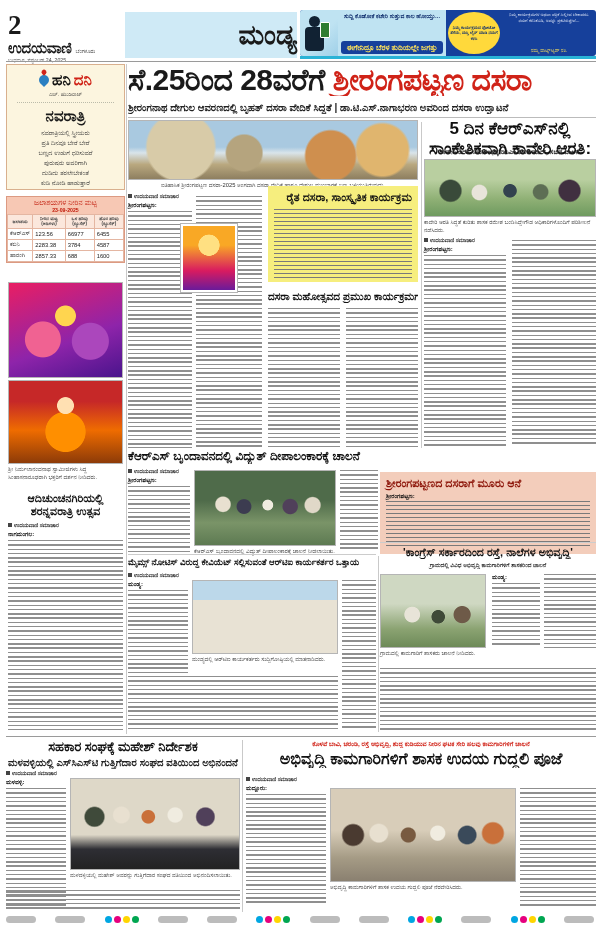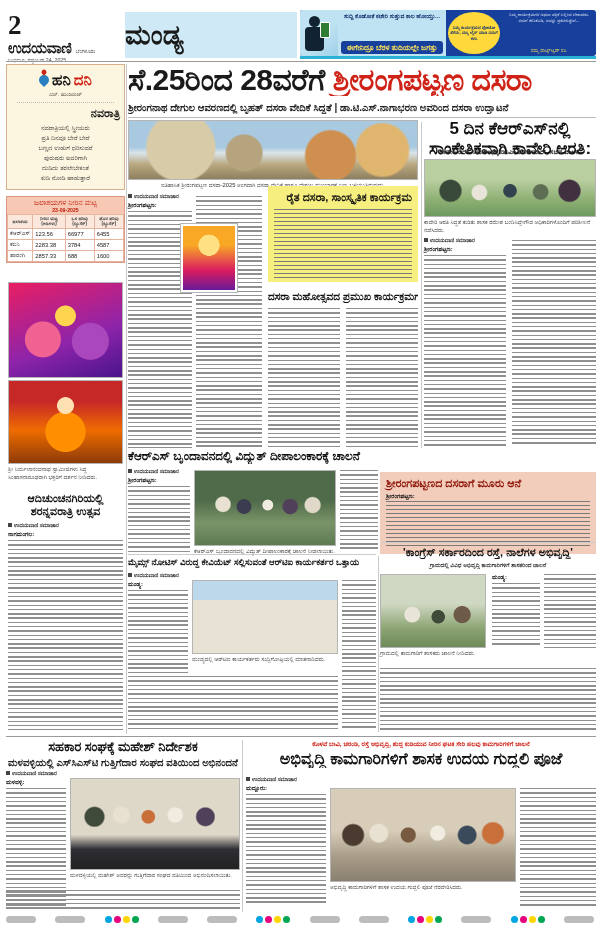--- a/index.html
+++ b/index.html
@@ -16,21 +16,21 @@
   .caption{font-size:5.8px;color:#333;line-height:1.35;}
   .byline{font-size:5.6px;font-weight:bold;color:#222;}
   .byline .sq{display:inline-block;width:4px;height:4px;background:#444;margin-right:2px;}
   .dateline{font-size:6px;font-weight:bold;color:#111;margin-bottom:1px;}
   .photo{border:0.5px solid #b5b5b5;box-sizing:border-box;}
   
   #pagenum{font-family:"Liberation Serif","DejaVu Serif",serif;font-size:27px;font-weight:bold;line-height:1;}
   #masthead{font-size:15px;font-weight:bold;letter-spacing:-0.3px;}
   #edition{font-size:5.5px;font-weight:normal;color:#333;}
   #dateline-top{font-size:5.2px;color:#444;}
-  #section-box{background:#cfeaf6;display:flex;align-items:center;justify-content:flex-start;}
+  #section-box{background:#cfeaf6;display:flex;align-items:center;justify-content:flex-end;}
   #section-box span{font-size:27px;font-weight:bold;}
   #ad{background:#16409b;border-radius:3px;display:flex;align-items:stretch;overflow:hidden;}
   #ad .fig{width:38px;background:linear-gradient(135deg,#bfe3f2 55%,#9fd0e8);position:relative;}
   #ad .fig:before{content:"";position:absolute;left:9px;top:6px;width:11px;height:11px;border-radius:50%;background:#123;}
   #ad .fig:after{content:"";position:absolute;left:5px;top:17px;width:19px;height:24px;border-radius:4px;background:#123;}
   #ad .fig .phone{position:absolute;left:20px;top:12px;width:8px;height:14px;background:#2e7d32;border:1px solid #fff;border-radius:1px;z-index:2;}
   #ad .lt{width:108px;background:#bfe3f2;display:flex;flex-direction:column;justify-content:space-between;padding:3px 3px 2px 3px;box-sizing:border-box;}
   #ad .lt .t1{font-size:6px;font-weight:bold;color:#0d2b6b;text-align:center;line-height:1.25;}
   #ad .lt .t2{font-size:7.5px;font-weight:bold;color:#ffe35a;background:#16409b;border-radius:3px;padding:2px 1px;text-align:center;line-height:1.2;}
   #ad .circle{width:52px;margin:2px;border-radius:50%;background:#ffd93b;display:flex;align-items:center;justify-content:center;padding:2px;box-sizing:border-box;}
@@ -43,21 +43,21 @@
   #ad-strip{background:#2ab3d6;}
   
   #hani{background:#fcf5df;border:1px solid #d9b08e;box-sizing:border-box;padding:6px 4px 4px;}
   #hani .logo{display:flex;align-items:center;justify-content:center;gap:3px;}
   .drop{width:10px;height:10px;background:#2a7fc1;border-radius:50% 50% 50% 0;transform:rotate(-45deg);display:inline-block;position:relative;}
   .drop:after{content:"";position:absolute;right:-3px;top:-3px;width:5px;height:5px;background:#d02318;border-radius:50% 50% 50% 0;}
   #hani .t-black{font-size:15px;font-weight:bold;color:#111;}
   #hani .t-red{font-size:15px;font-weight:bold;color:#d02318;text-align:center;}
   #hani .auth{font-size:5.4px;color:#333;text-align:center;margin-top:2px;}
   #hani .sep{border-top:1px dotted #bba;margin:4px 6px;}
-  #hani .ptitle{font-size:11px;font-weight:bold;text-align:right;margin:2px 0 3px;}
+  #hani .ptitle{font-size:15px;font-weight:bold;text-align:center;margin:2px 0 3px;}
   #hani .pline{font-size:6.4px;color:#333;text-align:center;line-height:1.55;}
   
   #restable{border:1px solid #dc9a82;box-sizing:border-box;background:#fff;}
   #restable .hd{background:#f7c8b4;padding:2px 1px 1px;}
   #restable .hd .t{font-size:7.4px;font-weight:normal;color:#c01808;text-align:center;line-height:1.1;}
   #restable .hd .d{font-size:5.2px;font-weight:bold;color:#c01808;text-align:center;}
   #restable table{width:100%;border-collapse:collapse;}
   #restable th{font-size:4.6px;font-weight:bold;color:#444;background:#fbe7dc;border:0.5px solid #e4b6a2;padding:1px;line-height:1.15;}
   #restable td{font-size:5.8px;color:#222;border:0.5px solid #e4b6a2;padding:1.5px 2px;}
   

